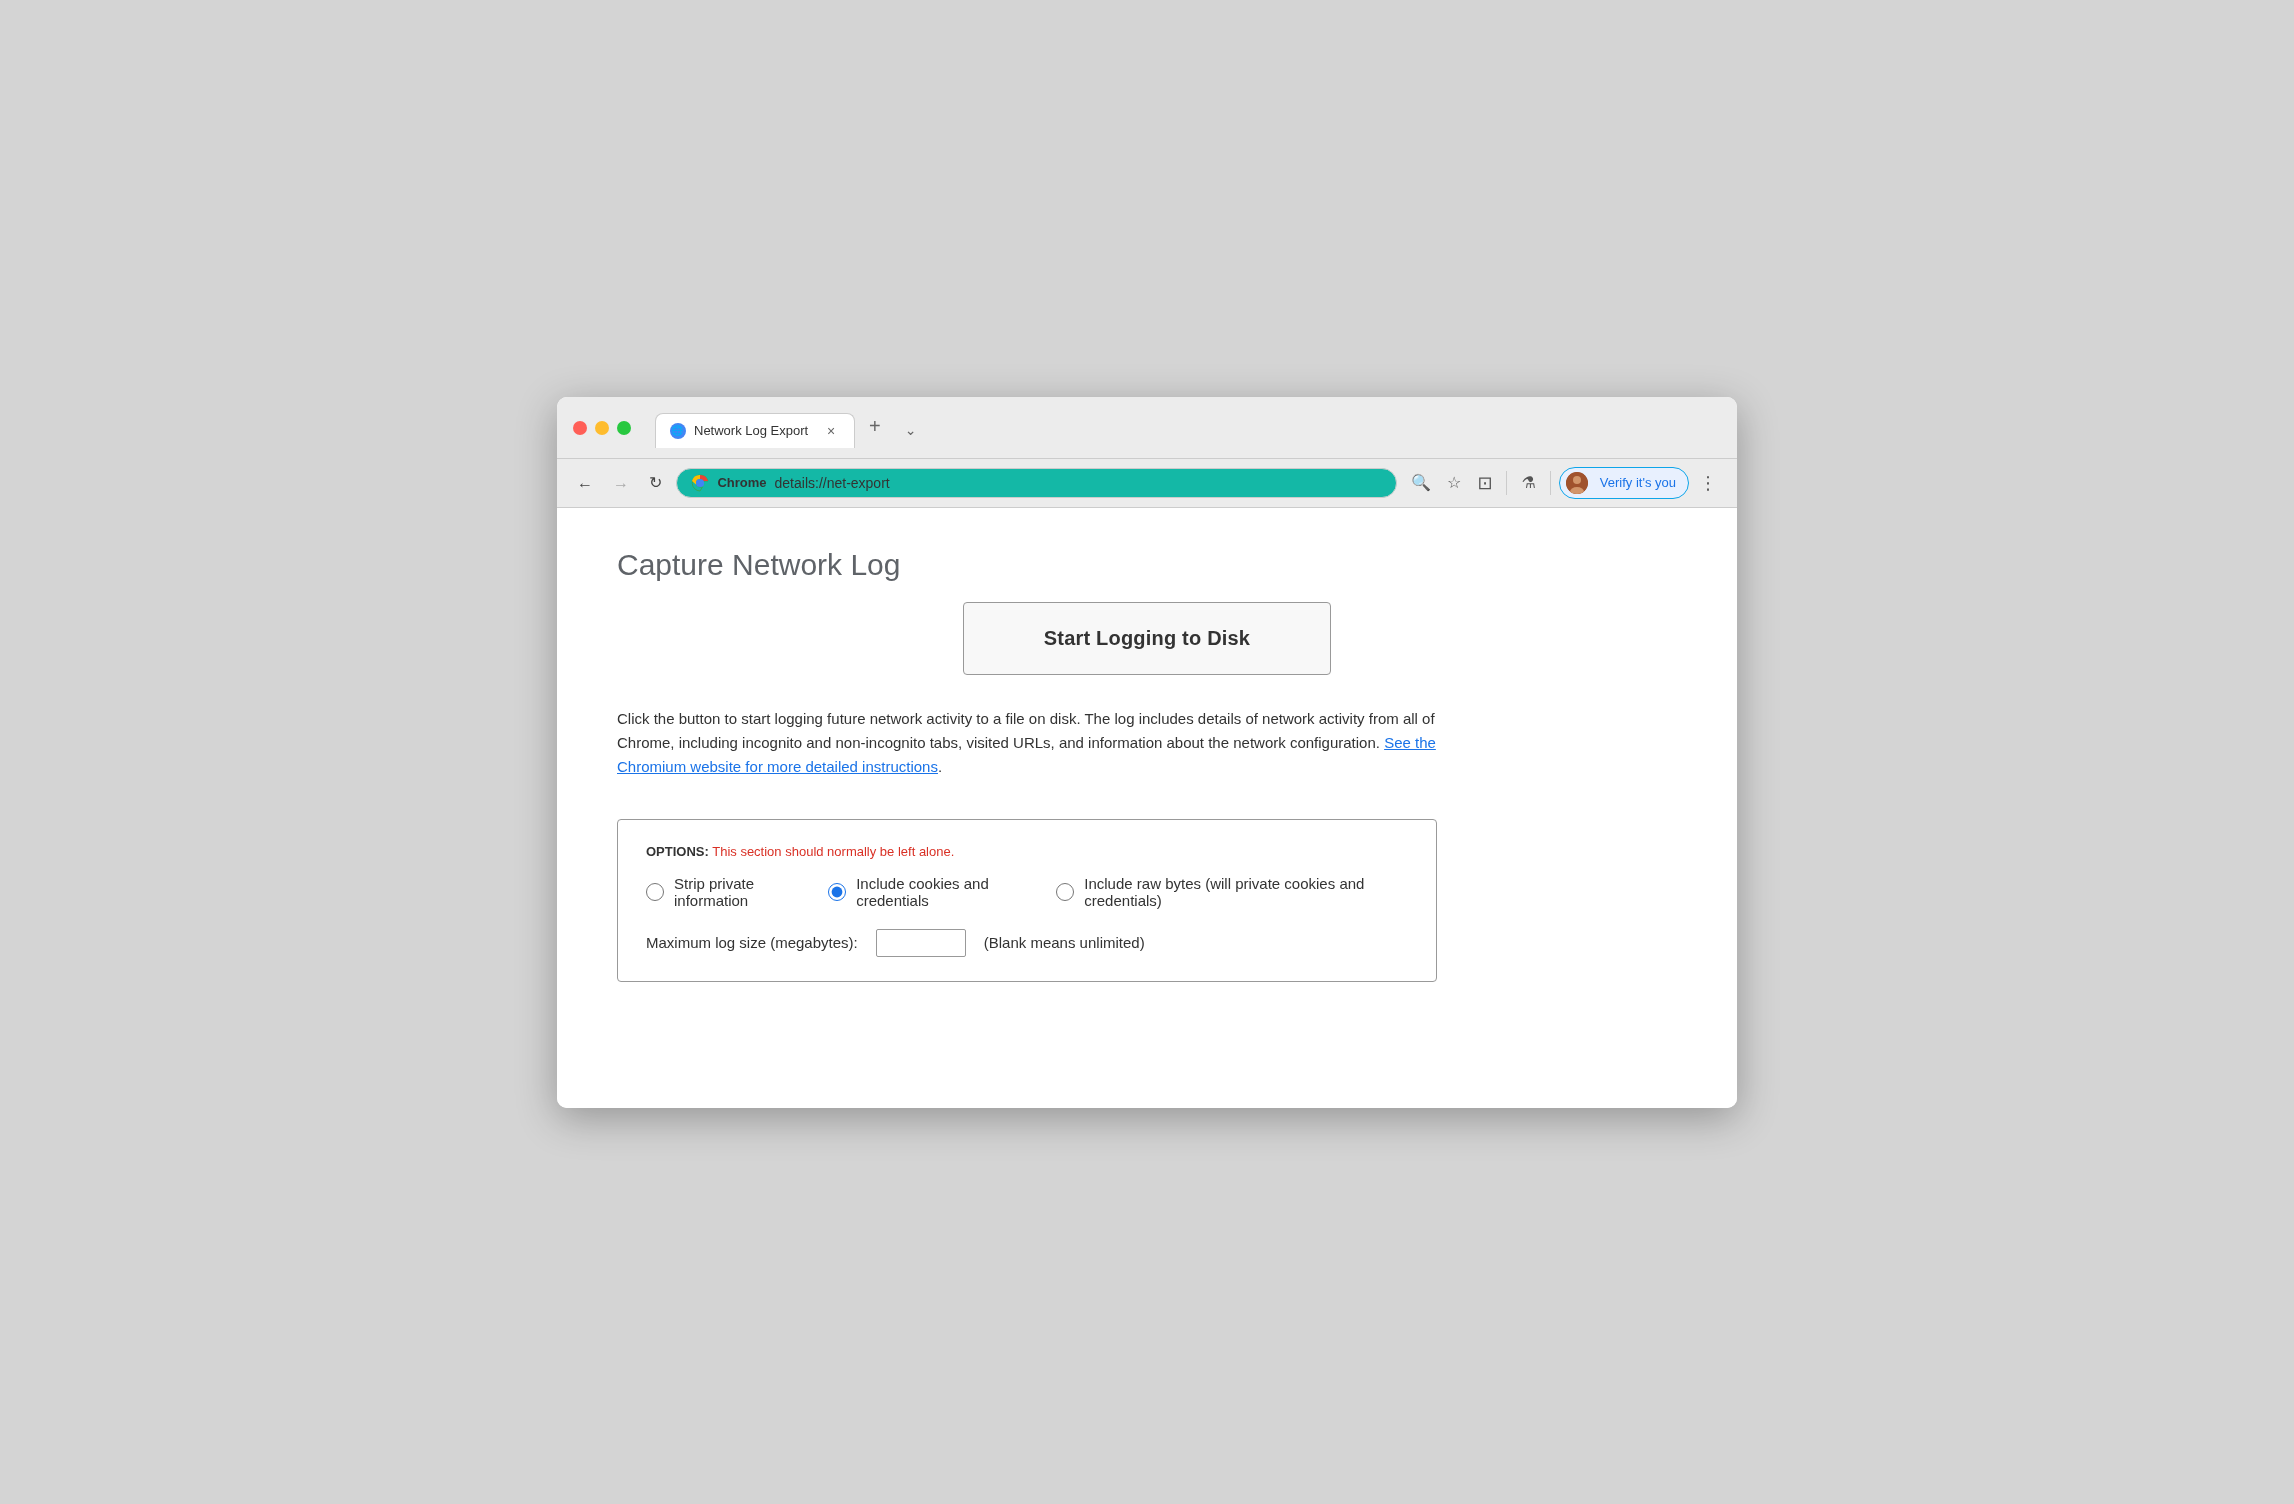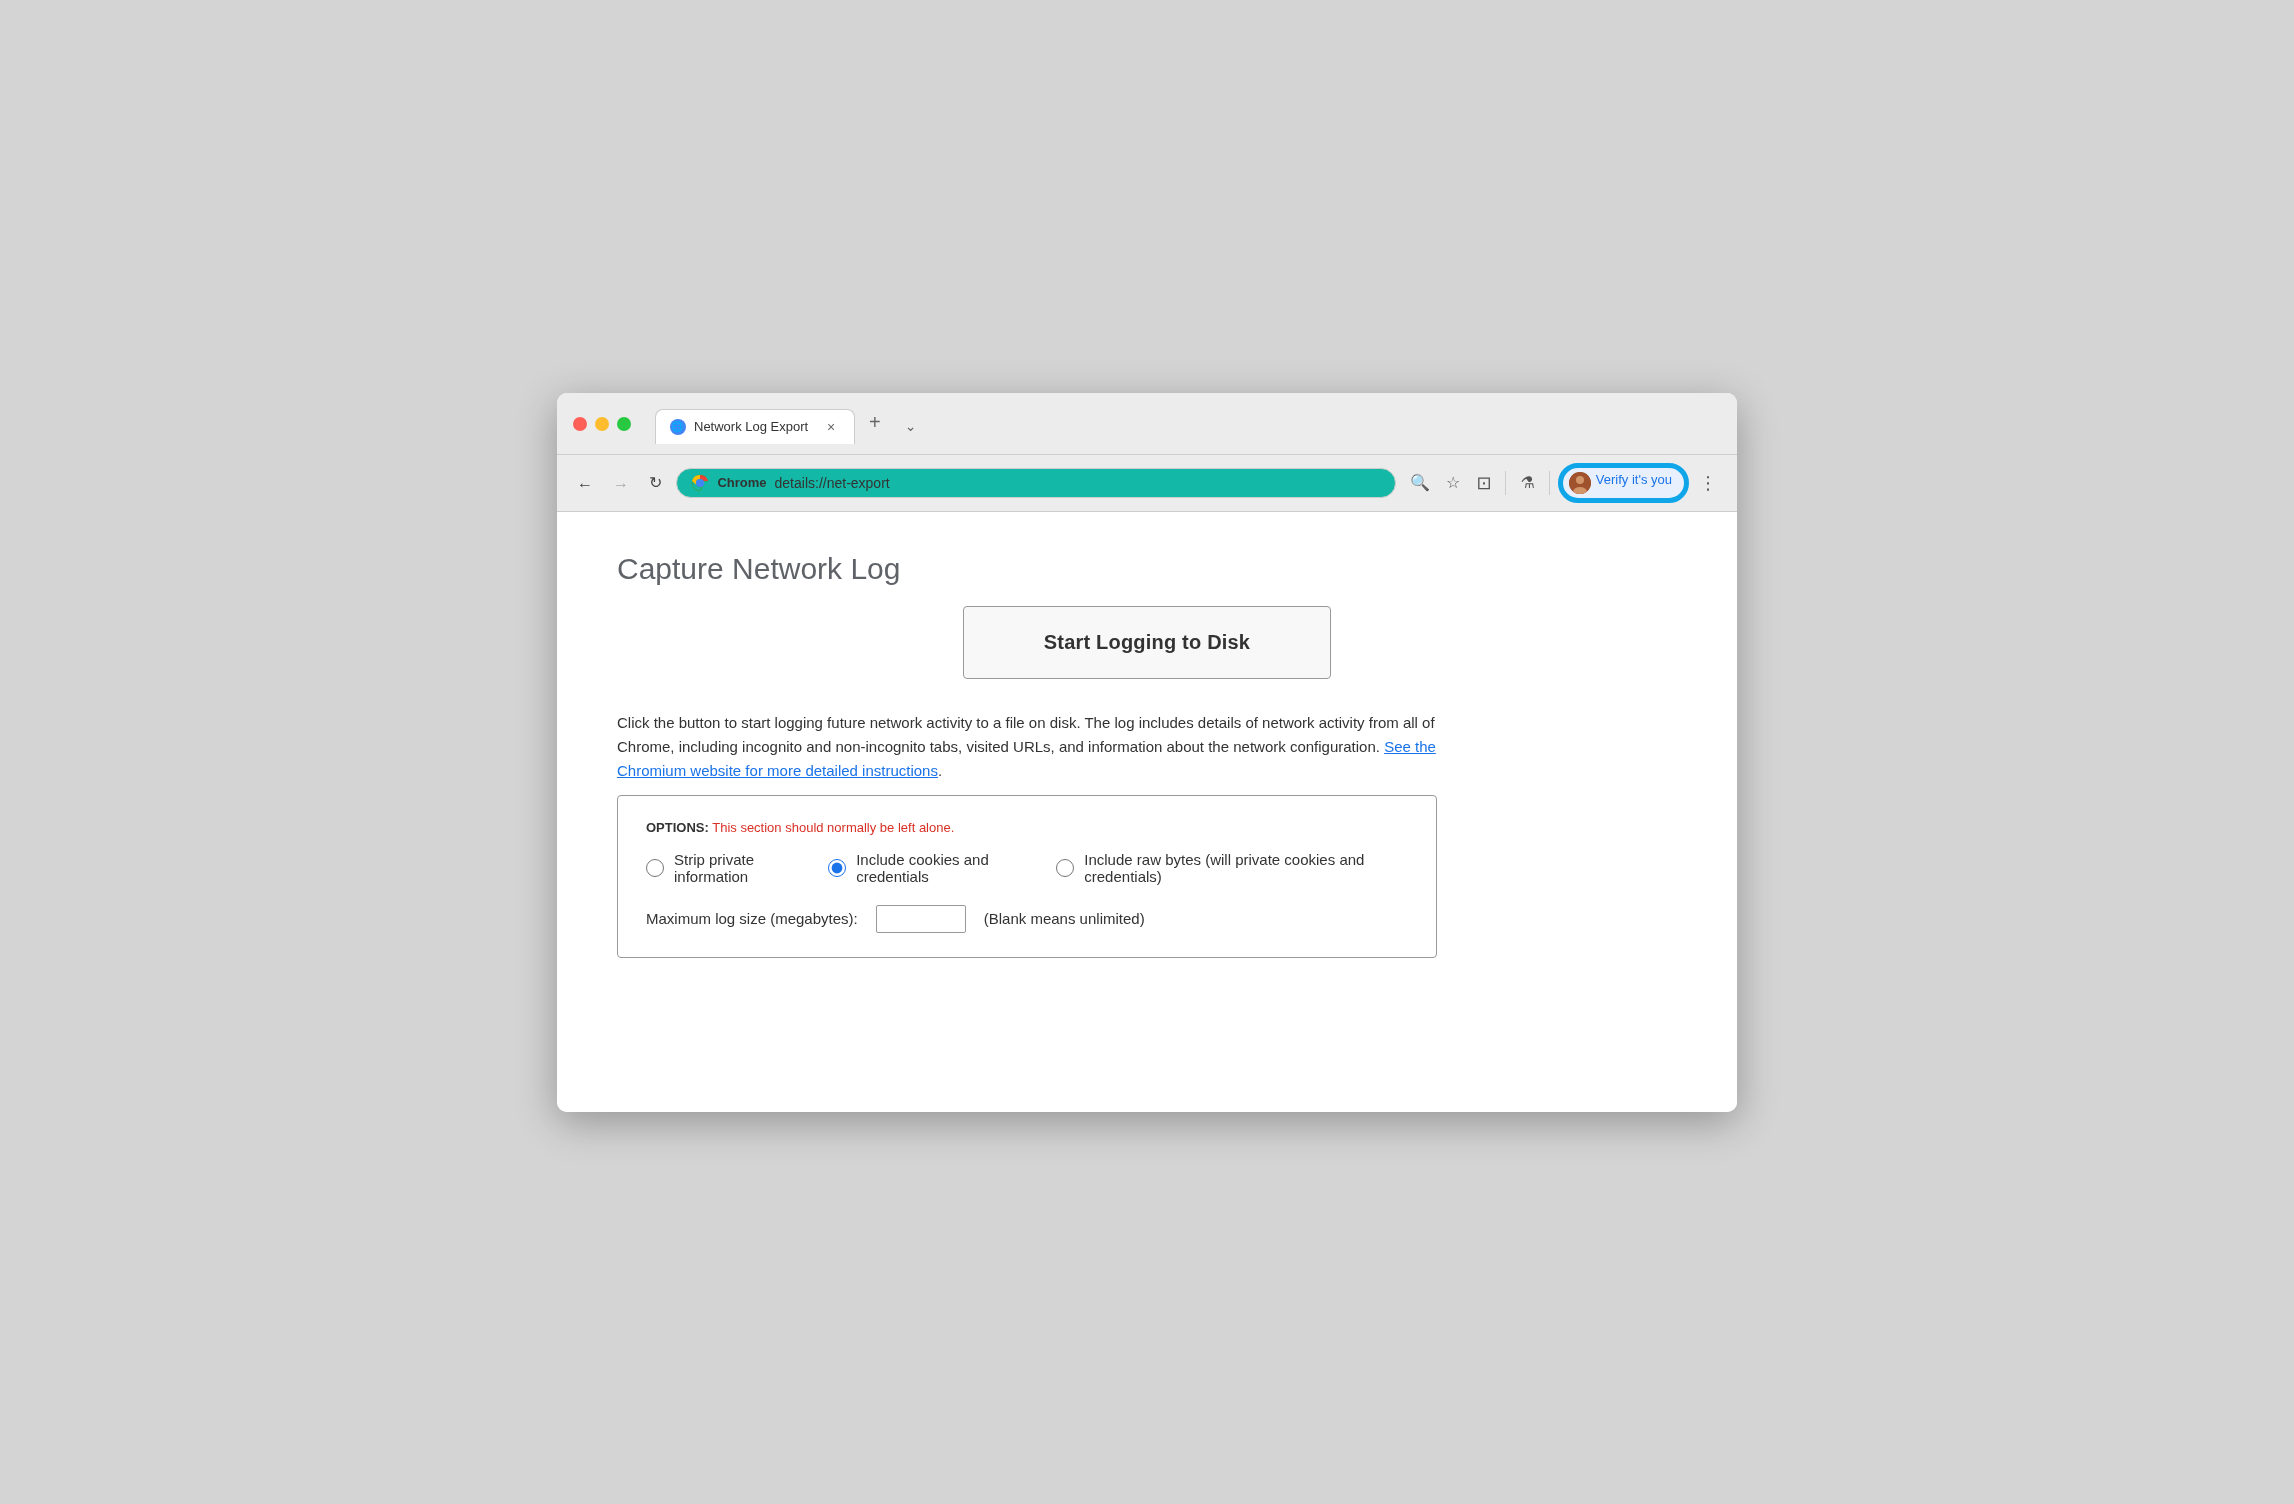--- a/index.html
+++ b/index.html
@@ -194,24 +194,24 @@
 
     .divider-v {
       width: 1px;
       height: 24px;
       background: #cccccc;
       margin: 0 4px;
     }
 
     .profile-btn {
       display: flex;
-      align-items: flex-start;
-      gap: 5px;
+      align-items: center;
+      gap: 12px;
       background: #e8f0fe;
-      border: 5px solid #0ea5e9;
+      border: 1px solid #0ea5e9;
       border-radius: 20px;
       padding: 4px 12px 4px 6px;
       cursor: pointer;
       font-size: 13px;
       color: #1a73e8;
     }
 
     .profile-avatar {
       width: 22px;
       height: 22px;
@@ -260,21 +260,21 @@
       border: 1px solid #999;
       border-radius: 4px;
       cursor: pointer;
       letter-spacing: 0.01em;
     }
 
     .description {
       font-size: 15px;
       color: #333;
       line-height: 1.6;
-      margin-bottom: 12px;
+      margin-bottom: 40px;
       max-width: 820px;
     }
 
     .description a {
       color: #1a73e8;
       text-decoration: underline;
     }
 
     .options-box {
       border: 1px solid #999;

